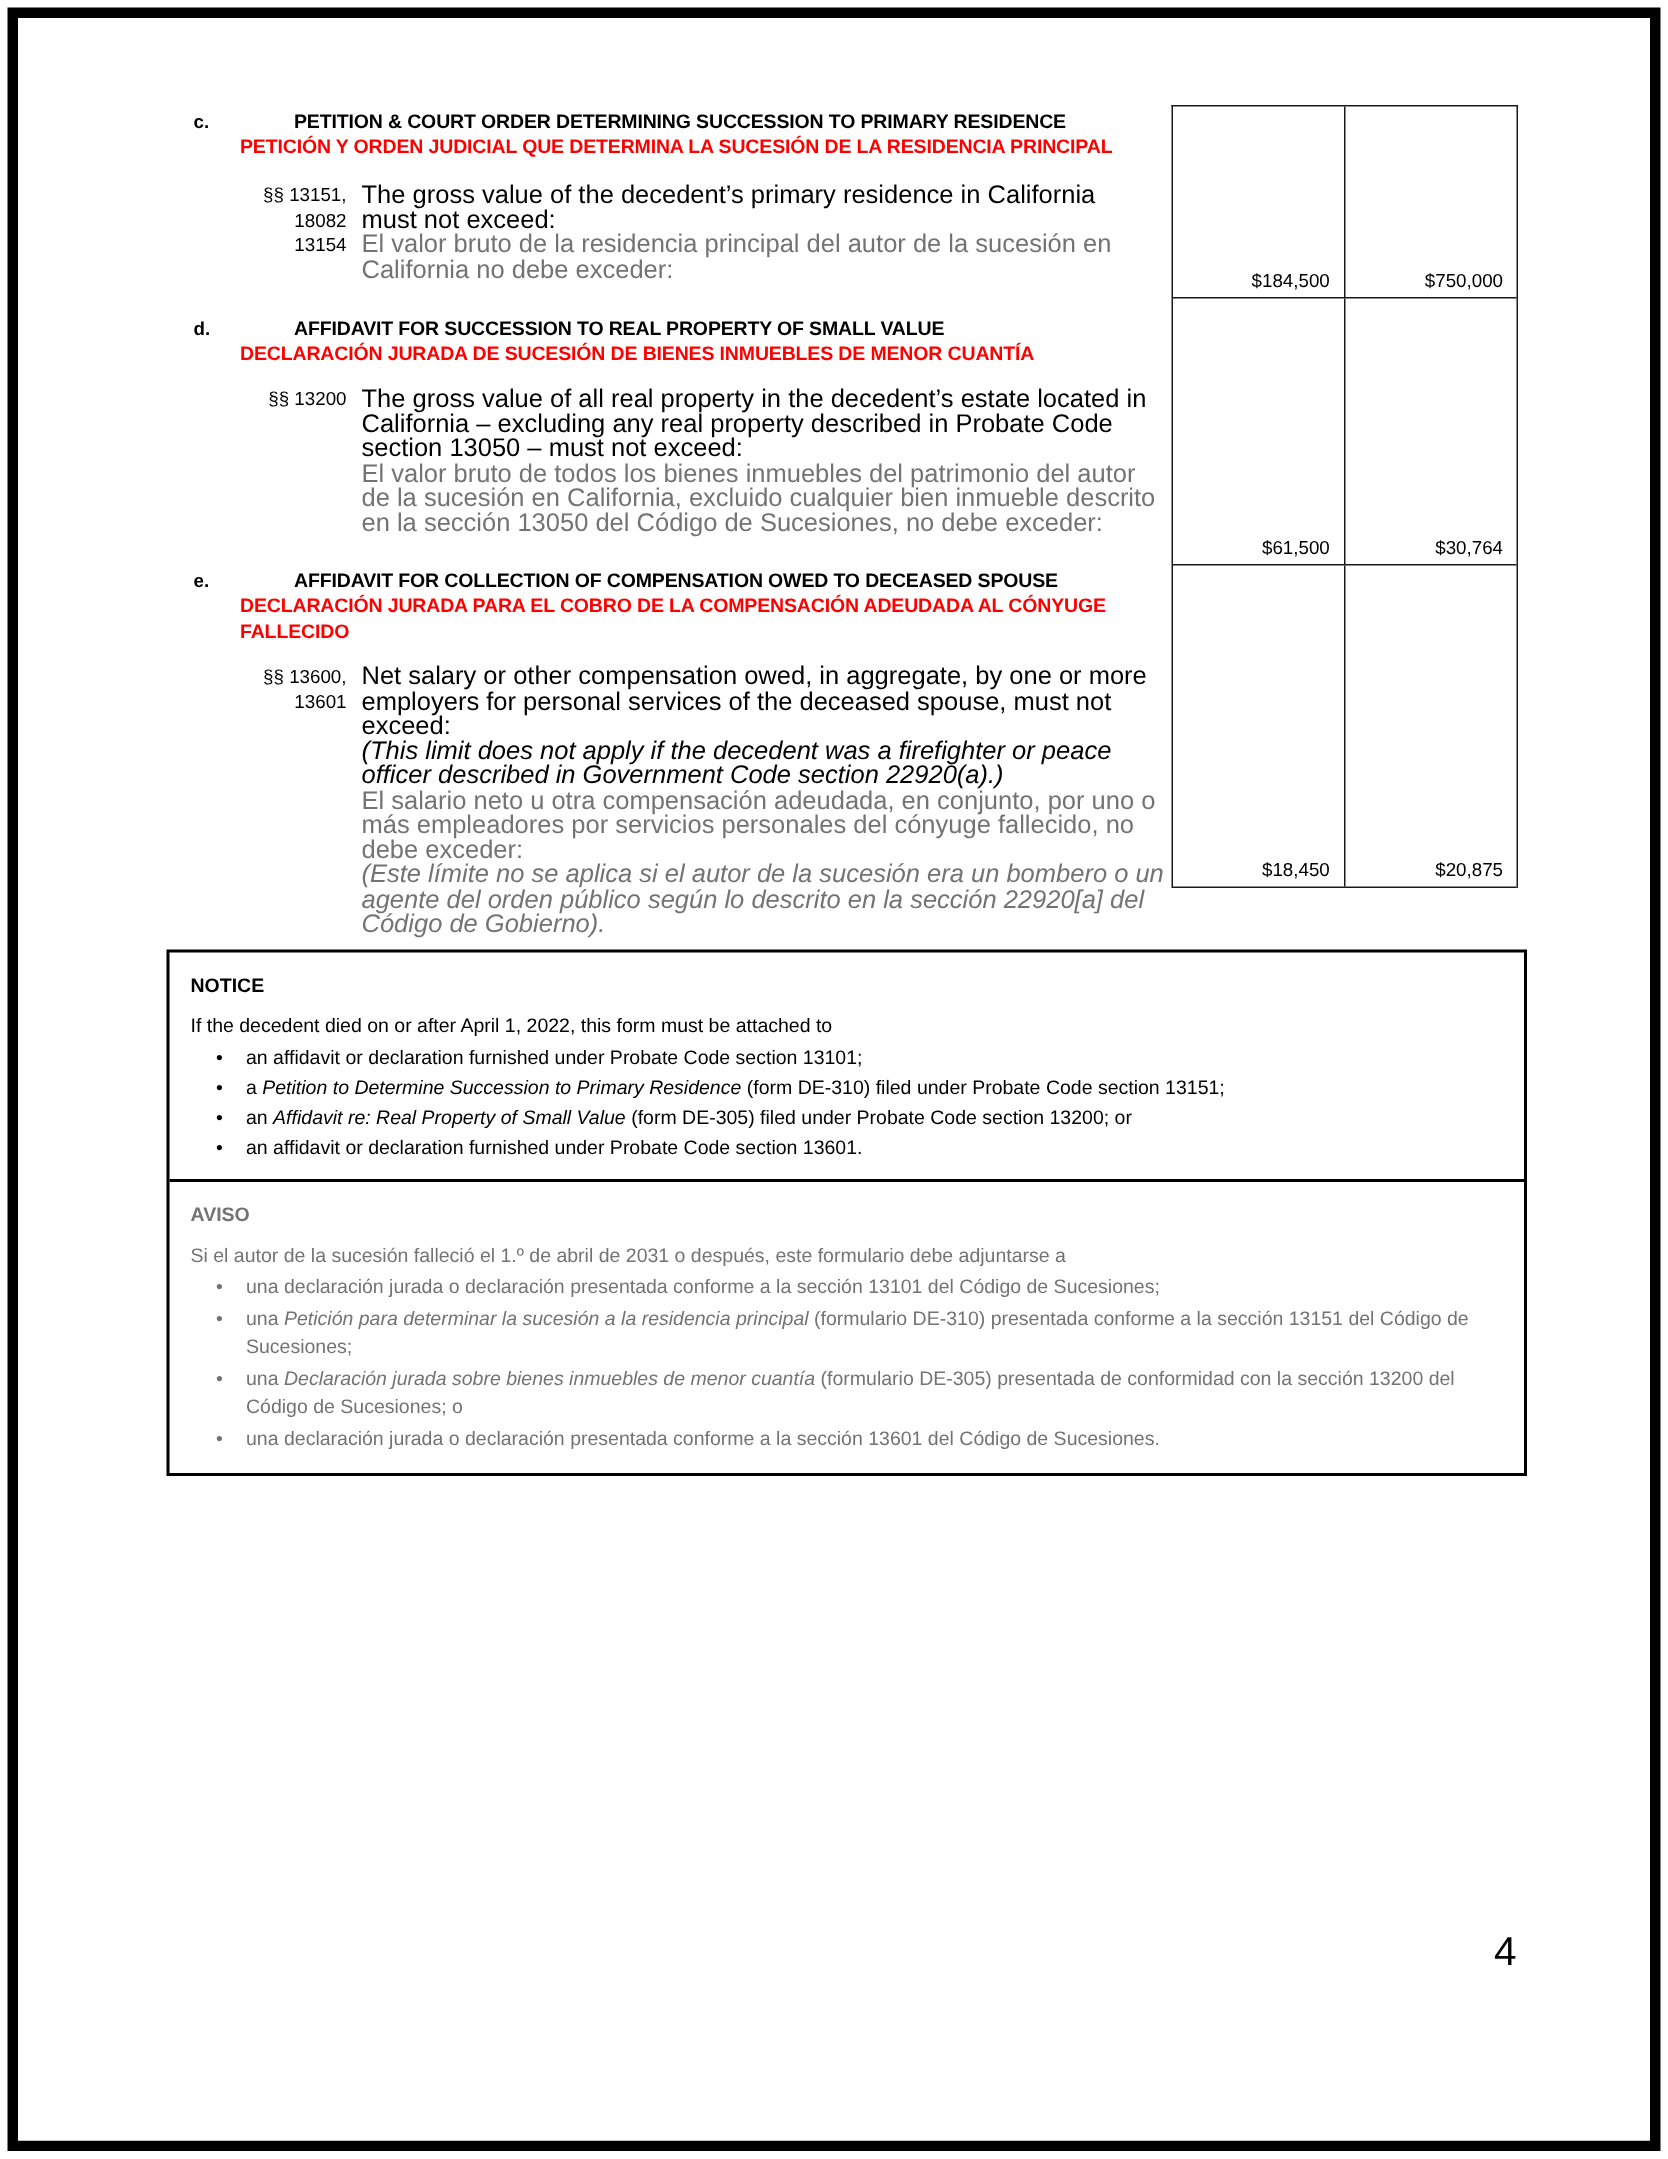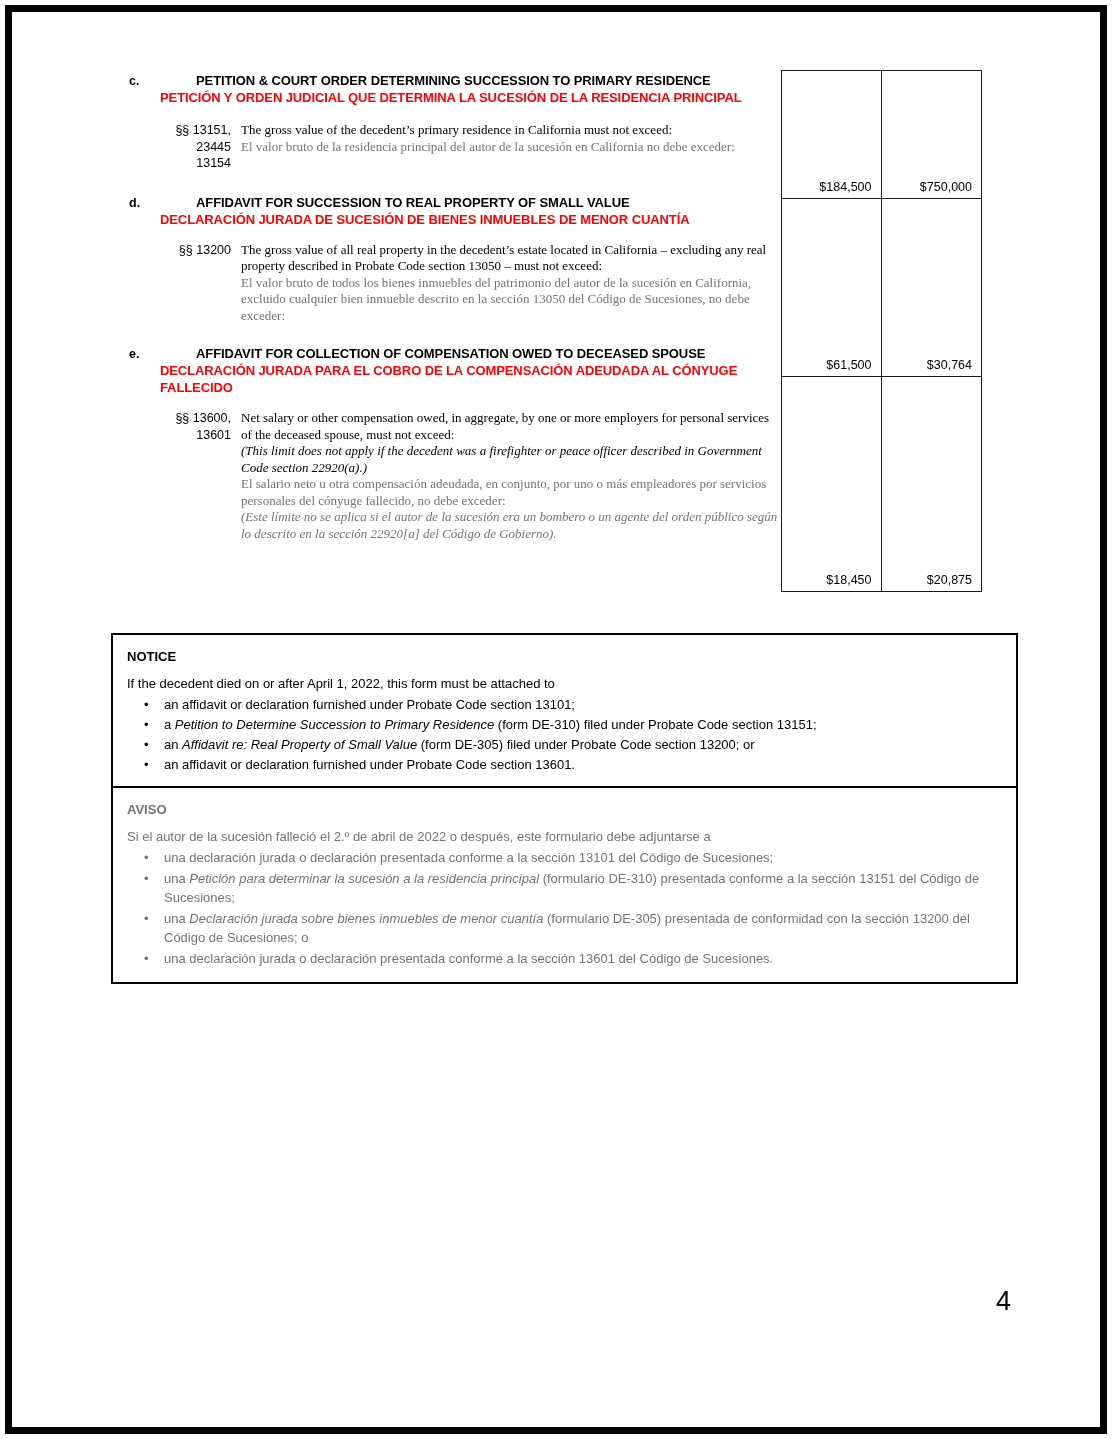--- a/index.html
+++ b/index.html
@@ -80,32 +80,31 @@
     flex: 0 0 112px;
     text-align: right;
     padding-right: 10px;
     font-size: 12.5px;
     line-height: 16.5px;
   }
   .statute-col div { white-space: nowrap; }
   .desc-col {
     flex: 1 1 auto;
     max-width: 530px;
-    font-size: 13px;
+    font-size: 17px;
     line-height: 16.5px;
-    font-family: Liberation Serif, serif;
   }
   .desc-col p { margin: 0; }
 
   
   #amounts-table {
     position: absolute;
     left: 769px;
     top: 58px;
-    width: 201px;
+    width: 231px;
     border-left: 1.4px solid #1a1a1a;
     border-right: 1.4px solid #1a1a1a;
     border-top: 1.4px solid #1a1a1a;
   }
   .amt-row {
     display: flex;
     border-bottom: 1.4px solid #1a1a1a;
   }
   .amt-cell {
     flex: 1 1 50%;
@@ -189,21 +188,21 @@
         <div class="item-heading-row">
           <div class="item-letter">c.</div>
           <div class="item-headings">
             <div class="item-title-en">PETITION &amp; COURT ORDER DETERMINING SUCCESSION TO PRIMARY RESIDENCE</div>
             <div class="item-title-es">PETICIÓN Y ORDEN JUDICIAL QUE DETERMINA LA SUCESIÓN DE LA RESIDENCIA PRINCIPAL</div>
           </div>
         </div>
         <div class="item-body-row" style="margin-top:16px;">
           <div class="statute-col">
             <div>§§ 13151,</div>
-            <div>23445</div>
+            <div>18082</div>
             <div>13154</div>
           </div>
           <div class="desc-col">
             <p>The gross value of the decedent’s primary residence in California must not exceed:</p>
             <p class="red">El valor bruto de la residencia principal del autor de la sucesión en California no debe exceder:</p>
           </div>
         </div>
       </div>
 
       <div class="item-block" style="margin-top:22px;">
@@ -280,21 +279,21 @@
             <span class="bullet">•</span><span>an </span><span class="ital">Affidavit re: Real Property of Small Value</span><span> (form DE-305) filed under Probate Code section 13200; or</span>
           </li>
           <li>
             <span class="bullet">•</span><span>an affidavit or declaration furnished under Probate Code section 13601.</span><span class="ital"></span><span></span>
           </li>
         </ul>
       </div>
 
       <div class="notice-pane red" id="aviso-pane">
         <div class="notice-title">AVISO</div>
-        <p class="notice-lead">Si el autor de la sucesión falleció el 2.º de abril de 2022 o después, este formulario debe adjuntarse a</p>
+        <p class="notice-lead">Si el autor de la sucesión falleció el 1.º de abril de 2031 o después, este formulario debe adjuntarse a</p>
         <ul class="notice-list">
           <li>
             <span class="bullet">•</span><span>una declaración jurada o declaración presentada conforme a la sección 13101 del Código de Sucesiones;</span><span class="ital"></span><span></span>
           </li>
           <li>
             <span class="bullet">•</span><span>una </span><span class="ital">Petición para determinar la sucesión a la residencia principal</span><span> (formulario DE-310) presentada conforme a la sección 13151 del Código de Sucesiones;</span>
           </li>
           <li>
             <span class="bullet">•</span><span>una </span><span class="ital">Declaración jurada sobre bienes inmuebles de menor cuantía</span><span> (formulario DE-305) presentada de conformidad con la sección 13200 del Código de Sucesiones; o</span>
           </li>

